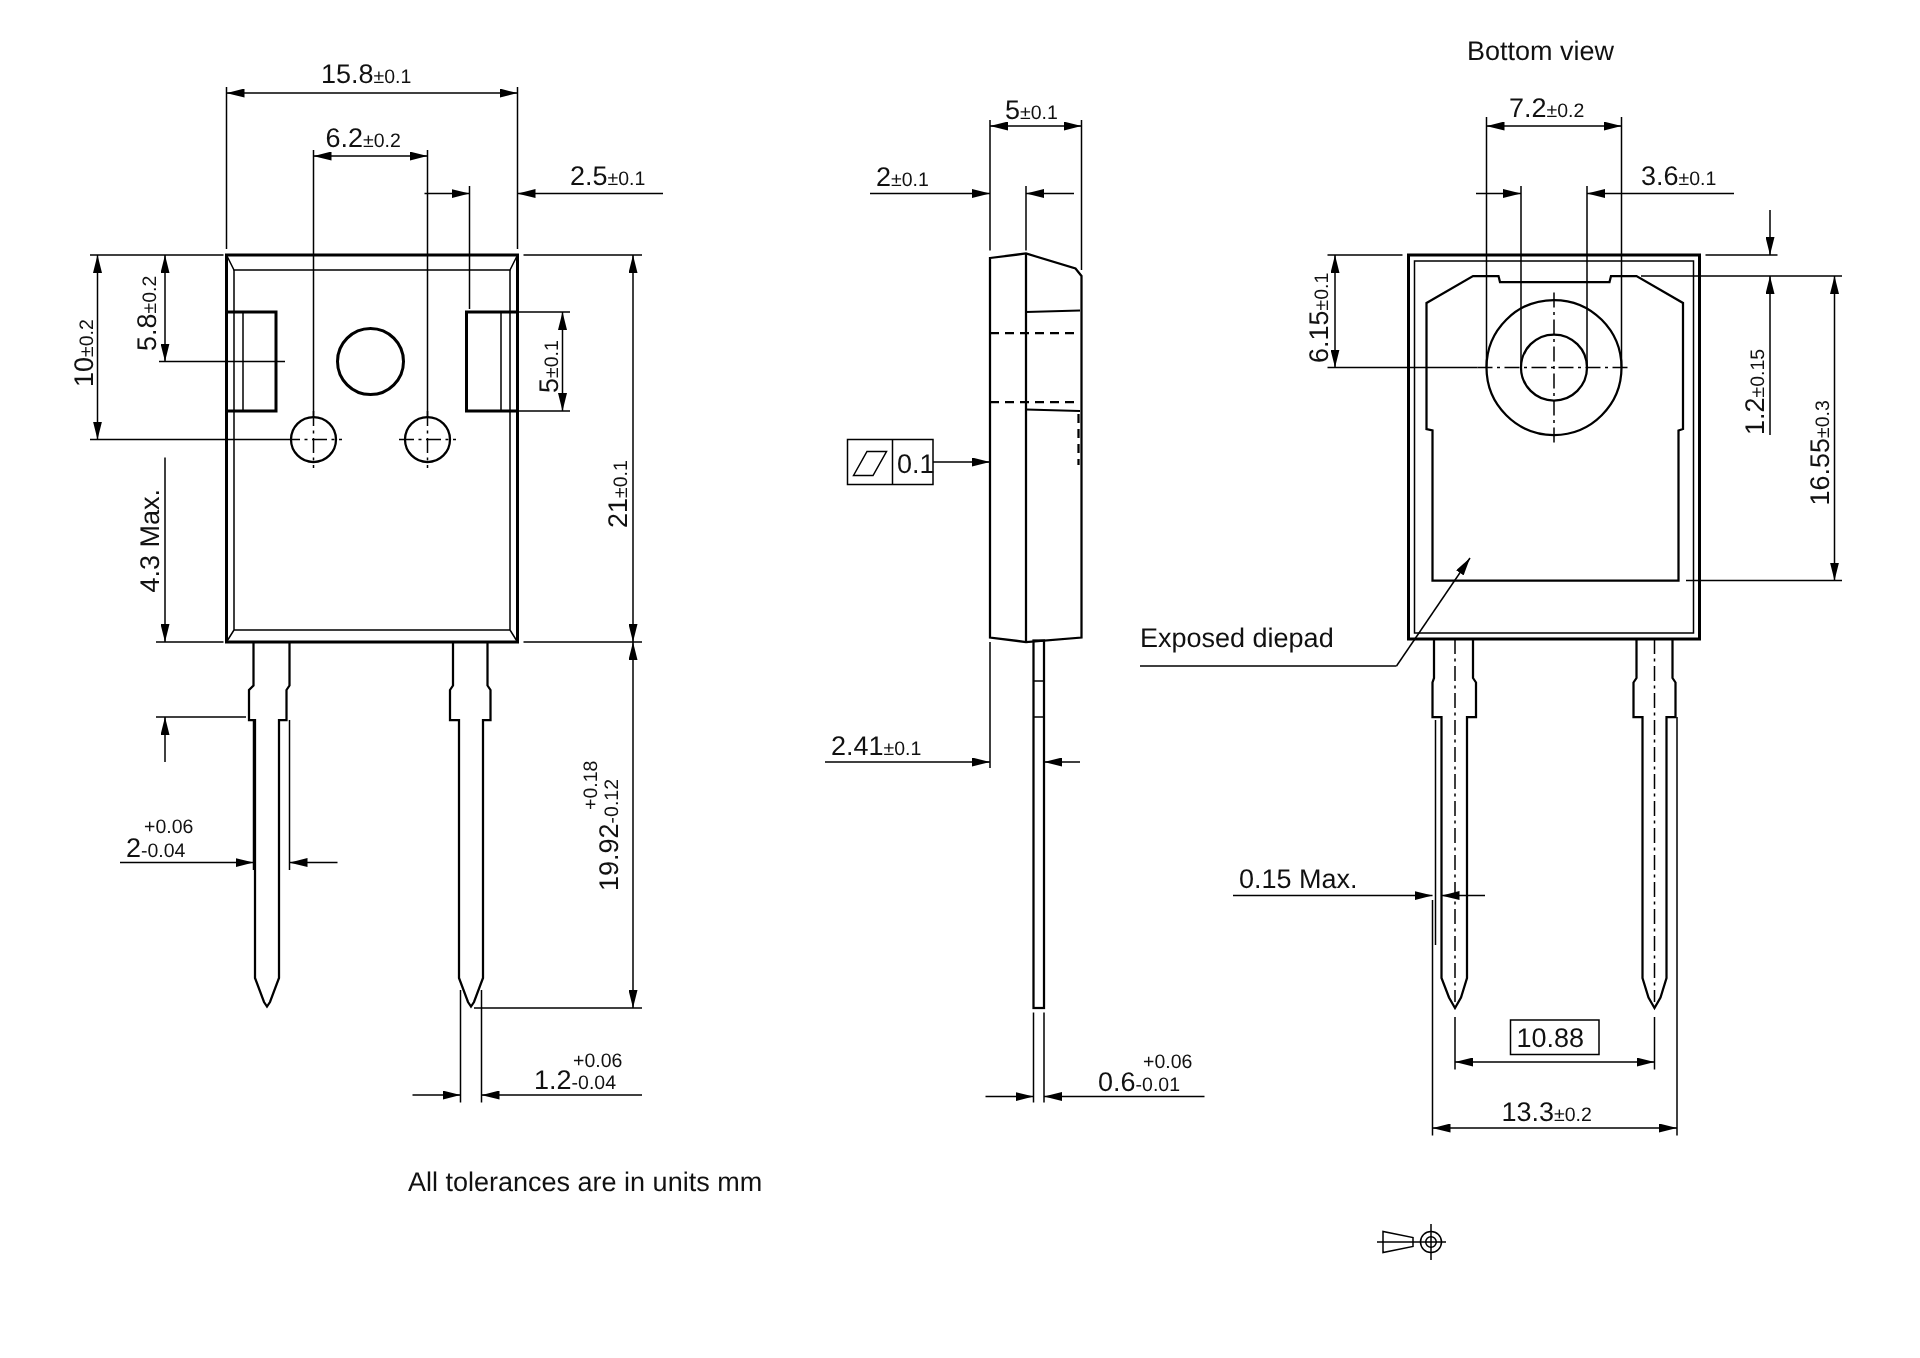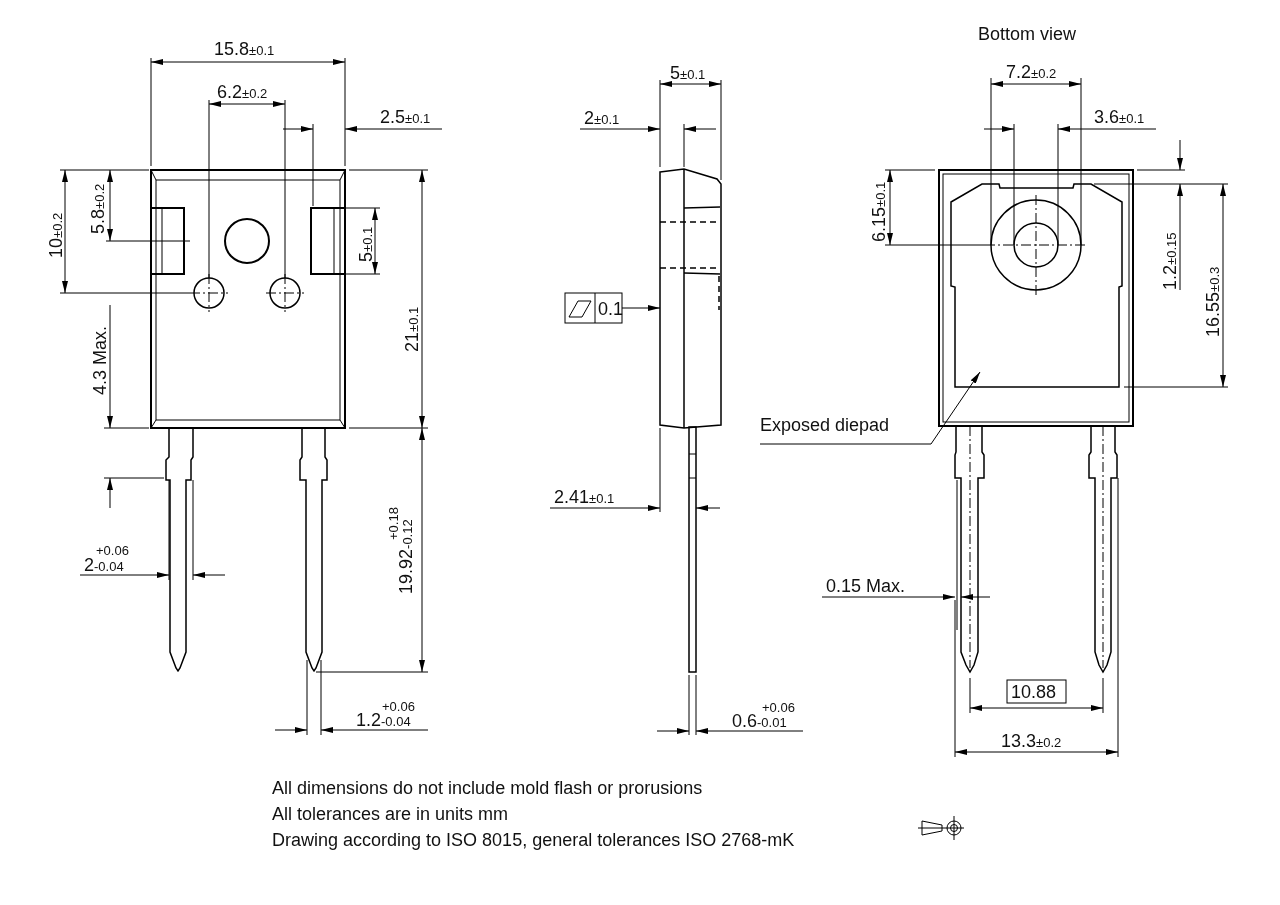--- a/index.html
+++ b/index.html
@@ -283,16 +283,14 @@
   <g transform="translate(920,828)">
     <path class="ln" d="M2,-7 L2,7 L22,3 L22,-3 Z"></path>
     <line class="ln" x1="-2" y1="0" x2="44" y2="0"></line>
     <circle class="ln" cx="34" cy="0" r="7"></circle>
     <circle class="ln" cx="34" cy="0" r="3.5"></circle>
     <line class="ln" x1="34" y1="-12" x2="34" y2="12"></line>
   </g>
 </svg>
 
 <div class="notes">
-  <div>All dimensions do not include mold flash or prorusions</div>
   <div>All tolerances are in units mm</div>
-  <div>Drawing according to ISO 8015, general tolerances ISO 2768-mK</div>
 </div>
 
 </body></html>

